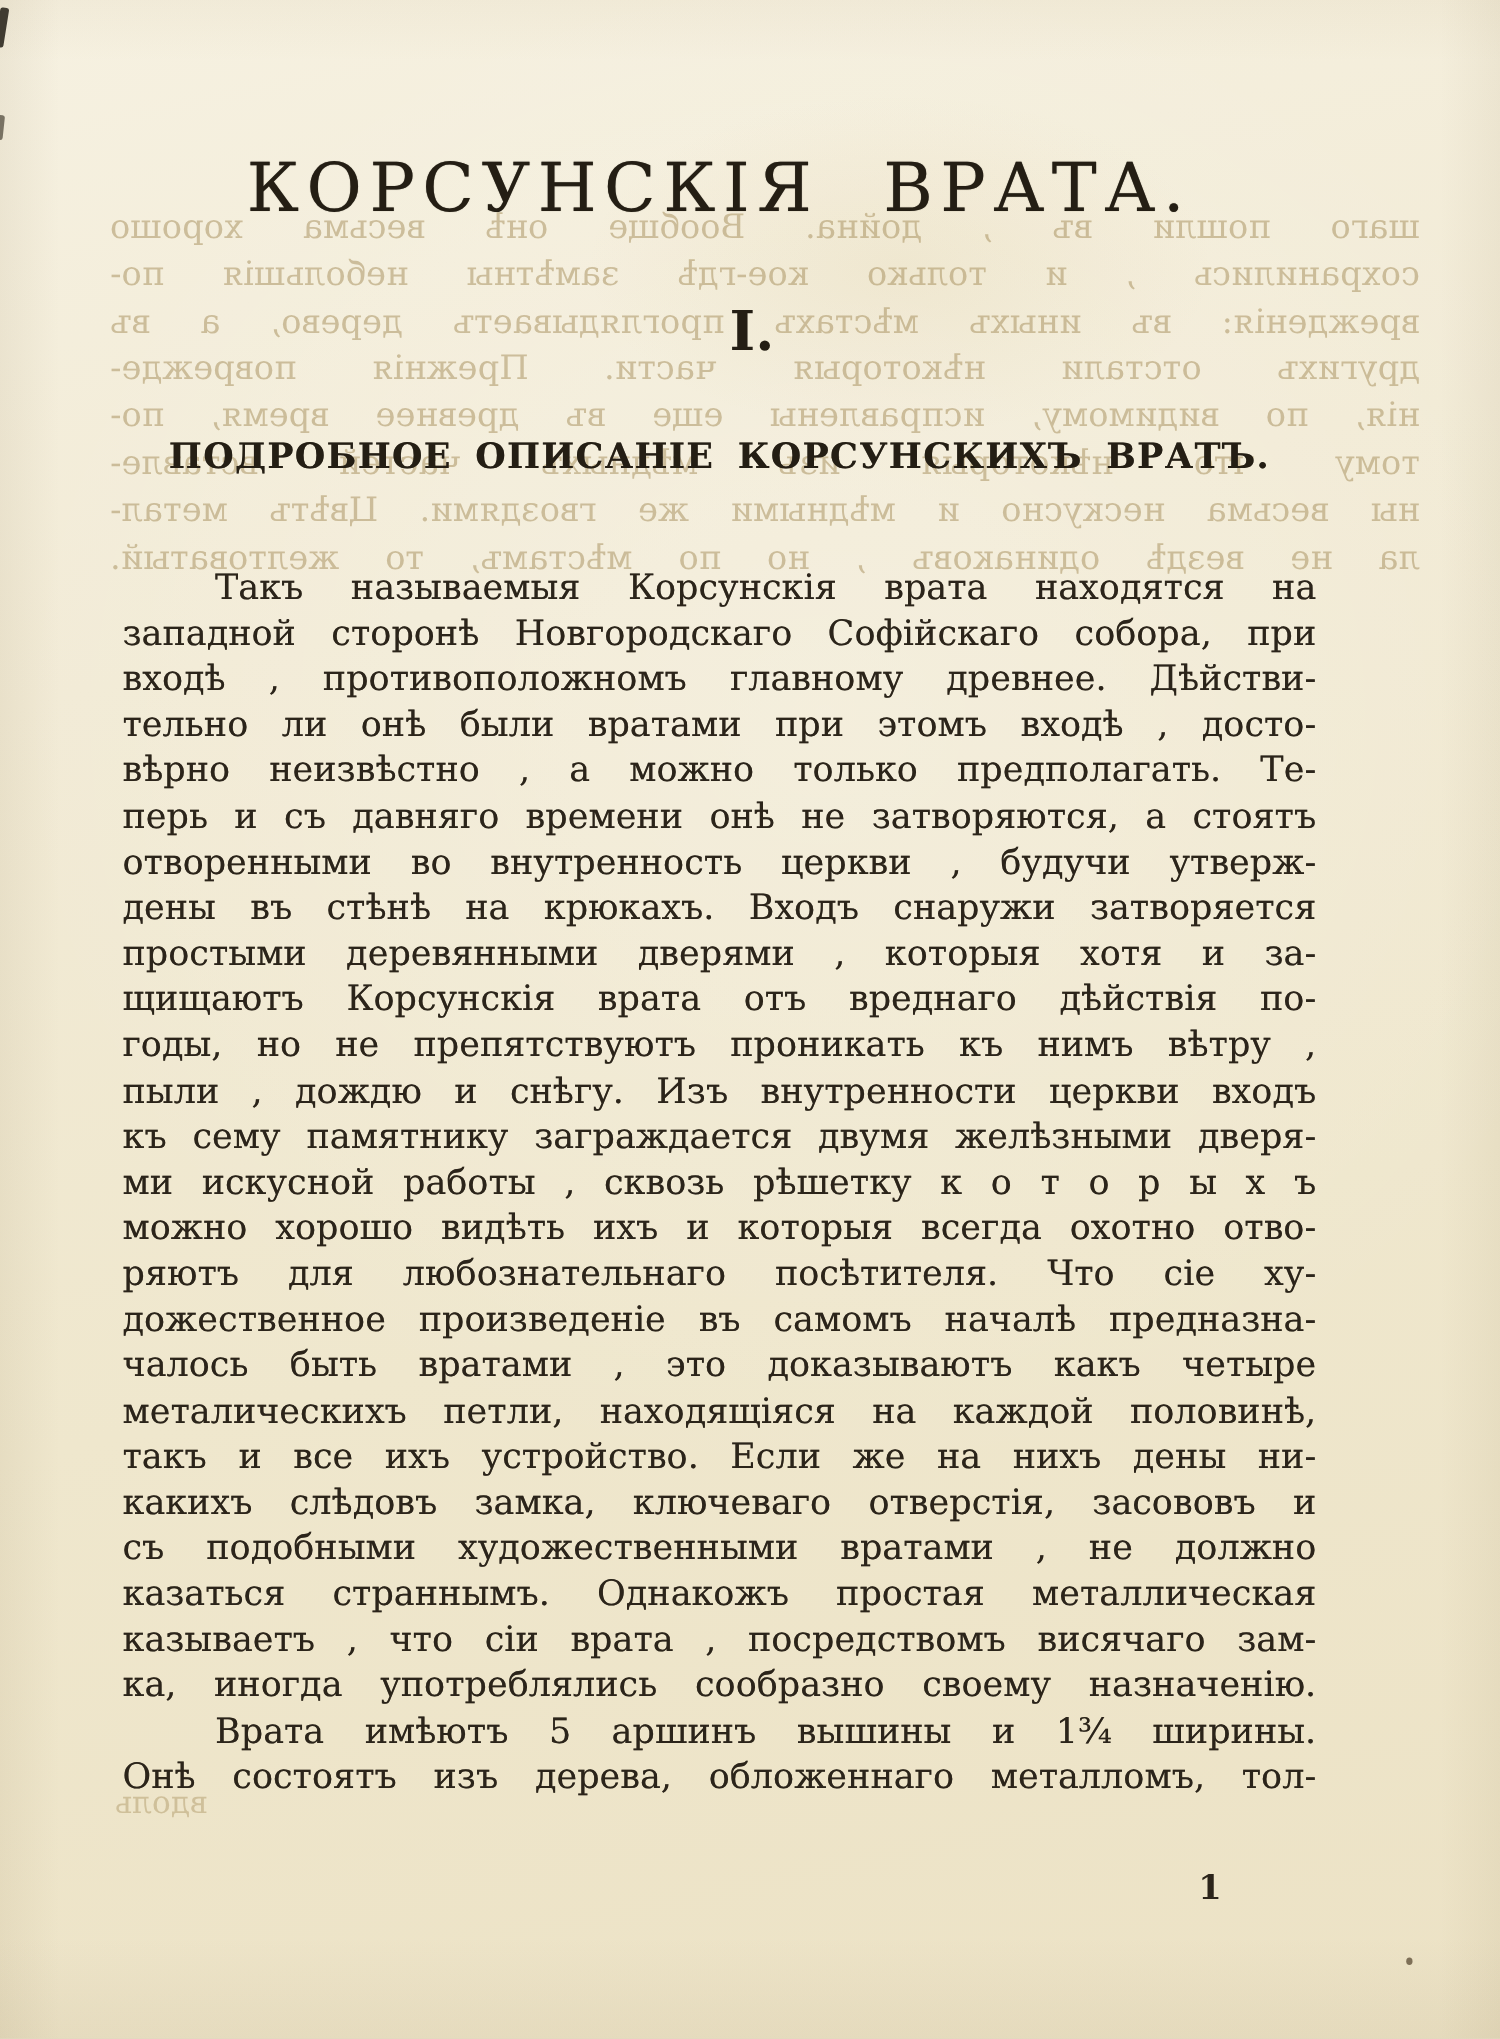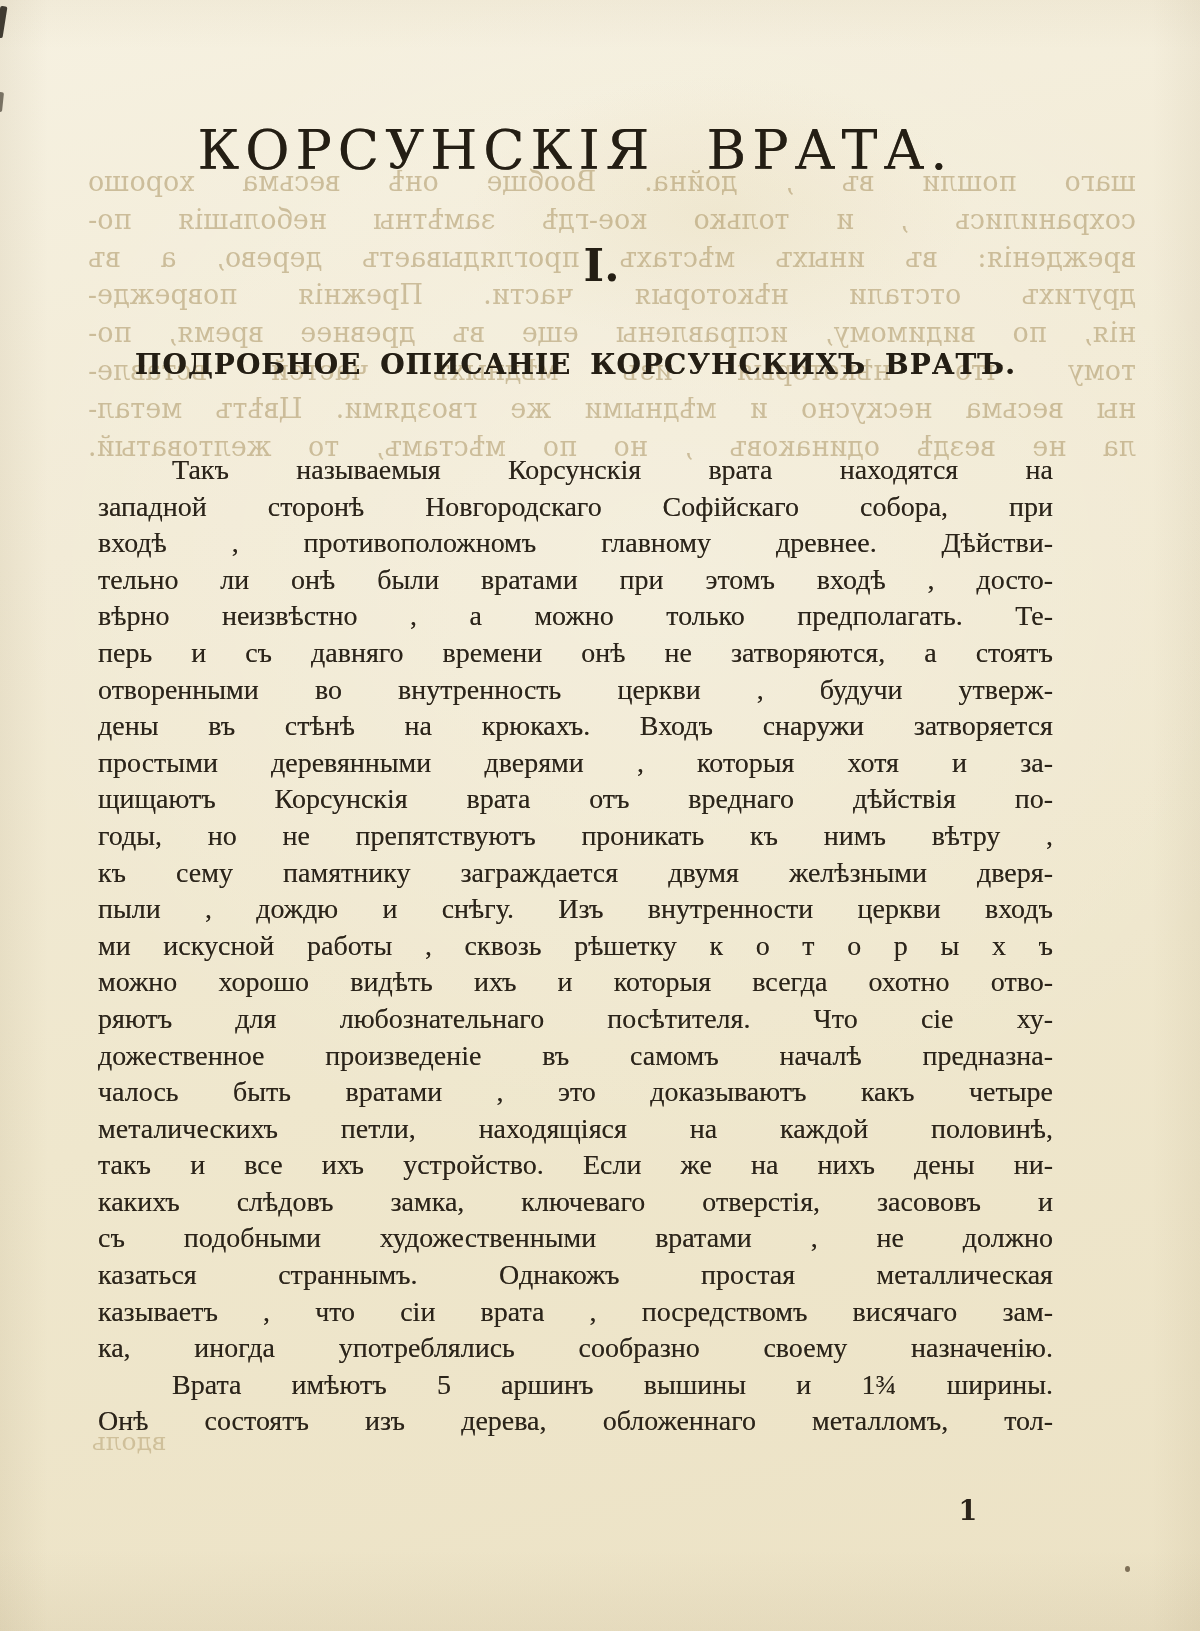--- a/index.html
+++ b/index.html
@@ -61,21 +61,20 @@
     font-size:28px;font-weight:bold;
     letter-spacing:1px;word-spacing:8px;
     color:#241e14;
     text-shadow:0 0 .5px rgba(36,30,20,.6);
     white-space:nowrap;
   }
   .body{
     position:absolute;left:98px;top:452px;width:955px;
     font-size:28px;line-height:36.6px;
     text-shadow:0 0 .5px rgba(43,36,26,.55);
-    font-family:Liberation Serif, serif;
   }
   .line{
     text-align:justify;text-align-last:justify;
     height:36.6px;overflow:hidden;
   }
   .line.indent{padding-left:74px;}
   .pageno{
     position:absolute;left:938px;top:1495px;width:60px;
     text-align:center;
     font-size:27px;font-weight:bold;color:#2b241a;
@@ -122,22 +121,22 @@
       <div class="line">западной сторонѣ Новгородскаго Софійскаго собора, при</div>
       <div class="line">входѣ , противоположномъ главному древнее. Дѣйстви-</div>
       <div class="line">тельно ли онѣ были вратами при этомъ входѣ , досто-</div>
       <div class="line">вѣрно неизвѣстно , а можно только предполагать. Те-</div>
       <div class="line">перь и съ давняго времени онѣ не затворяются, а стоятъ</div>
       <div class="line">отворенными во внутренность церкви , будучи утверж-</div>
       <div class="line">дены въ стѣнѣ на крюкахъ. Входъ снаружи затворяется</div>
       <div class="line">простыми деревянными дверями , которыя хотя и за-</div>
       <div class="line">щищаютъ Корсунскія врата отъ вреднаго дѣйствія по-</div>
       <div class="line">годы, но не препятствуютъ проникать къ нимъ вѣтру ,</div>
+      <div class="line">пыли , дождю и снѣгу. Изъ внутренности церкви входъ</div>
       <div class="line">къ сему памятнику заграждается двумя желѣзными дверя-</div>
-      <div class="line">пыли , дождю и снѣгу. Изъ внутренности церкви входъ</div>
       <div class="line">ми искусной работы , сквозь рѣшетку к о т о р ы х ъ</div>
       <div class="line">можно хорошо видѣть ихъ и которыя всегда охотно отво-</div>
       <div class="line">ряютъ для любознательнаго посѣтителя. Что сіе ху-</div>
       <div class="line">дожественное произведеніе въ самомъ началѣ предназна-</div>
       <div class="line">чалось быть вратами , это доказываютъ какъ четыре</div>
       <div class="line">металическихъ петли, находящіяся на каждой половинѣ,</div>
       <div class="line">такъ и все ихъ устройство. Если же на нихъ дены ни-</div>
       <div class="line">какихъ слѣдовъ замка, ключеваго отверстія, засововъ и</div>
       <div class="line">съ подобными художественными вратами , не должно</div>
       <div class="line">казаться страннымъ. Однакожъ простая металлическая</div>

